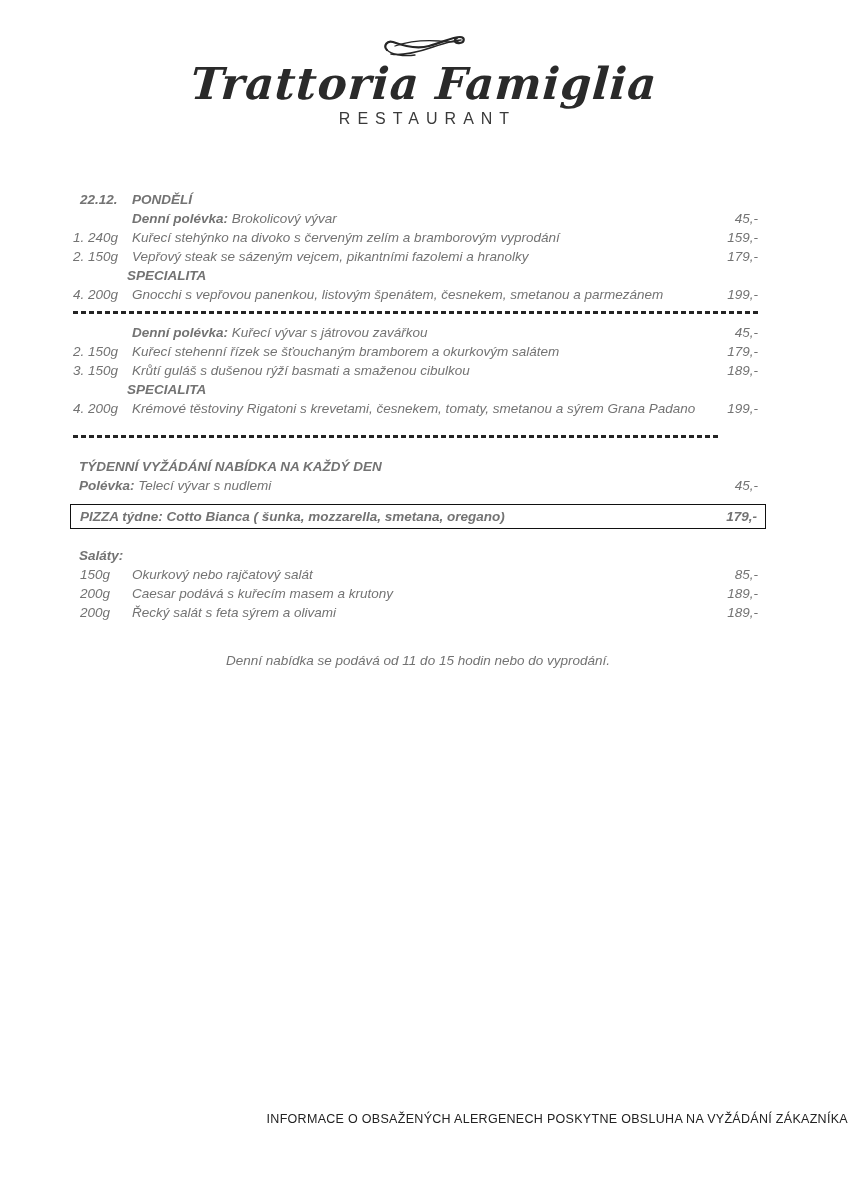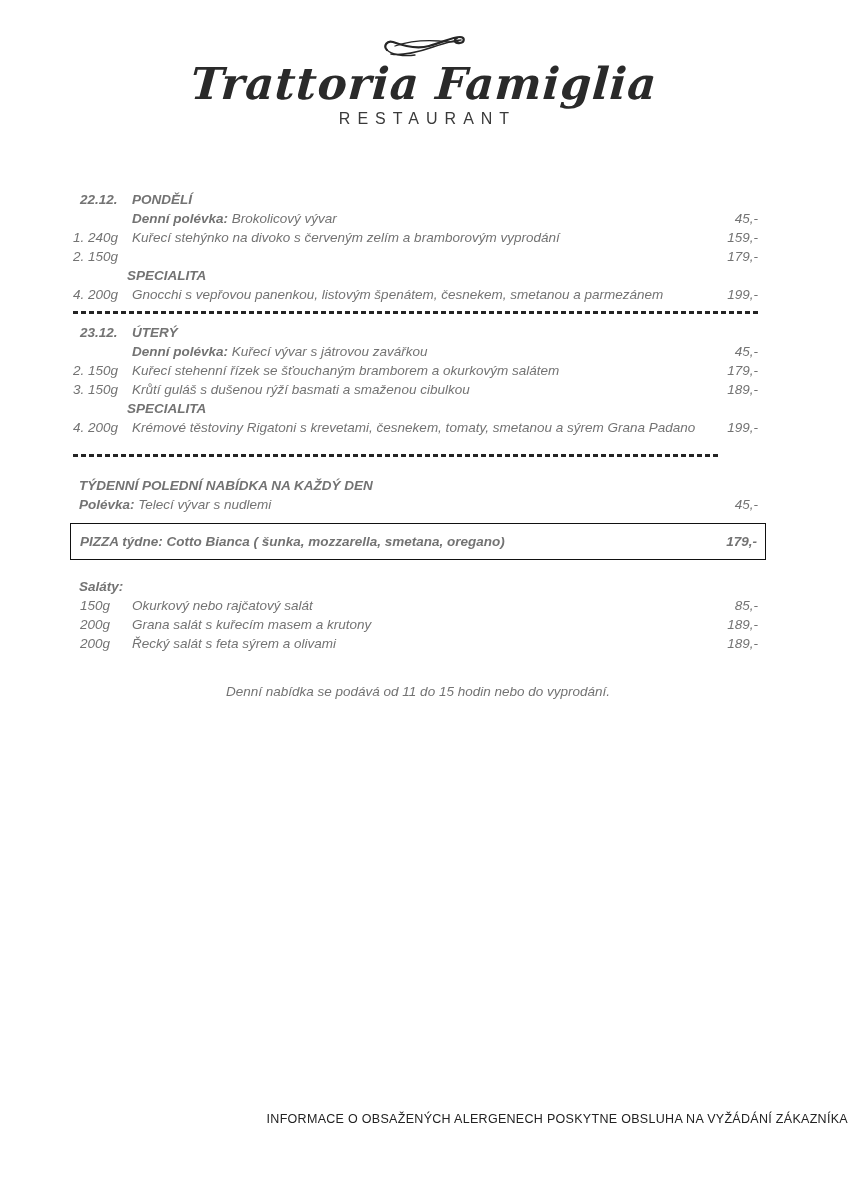--- a/index.html
+++ b/index.html
@@ -62,21 +62,21 @@
   .dashes-1 { width:688px; margin:7px 0 9px 3px; }
   .dashes-2 { width:648px; margin:17px 0 0 3px; }
 
   .weekly-title { margin-top:19px; padding-left:9px; font-weight:bold; height:19px; }
   .soup-head { padding-left:9px; }
   .soup-head .col-text { padding-left:0; }
 
   .pizza-box {
     display:flex; align-items:center;
     margin-top:9px;
-    height:37px;
+    height:25px;
     border:1.5px solid #111;
     font-weight:bold;
     padding:0 8px 0 9px;
   }
   .pizza-box .col-price { padding-right:0; }
 
   .salads-title { margin-top:17px; padding-left:9px; font-weight:bold; height:19px; }
 
   .note {
     margin-top:29px;
@@ -124,38 +124,35 @@
         <span class="col-text"><span class="b">Denní polévka:</span> <span>Brokolicový vývar</span></span>
         <span class="col-price">45,-</span>
       </div>
       <div class="row">
         <span class="col-left num">1. 240g</span>
         <span class="col-text">Kuřecí stehýnko na divoko s červeným zelím a bramborovým vyprodání</span>
         <span class="col-price">159,-</span>
       </div>
       <div class="row">
         <span class="col-left num">2. 150g</span>
+        <span class="col-text">Vepřový steak se sázeným vejcem, pikantními fazolemi a hranolky</span>
         <span class="col-price">179,-</span>
       </div>
       <div class="specialita">SPECIALITA</div>
       <div class="row">
         <span class="col-left num">4. 200g</span>
         <span class="col-text">Gnocchi s vepřovou panenkou, listovým špenátem, česnekem, smetanou a parmezánem</span>
         <span class="col-price">199,-</span>
       </div>
     </div>
 
     <div class="dashes dashes-1"></div>
 
     <div>
       <div class="row">
-        <span class="col-left date">23.12.</span>
-        <span class="col-text day-name">ÚTERÝ</span>
-      </div>
-      <div class="row">
         <span class="col-left"></span>
         <span class="col-text"><span class="b">Denní polévka:</span> <span>Kuřecí vývar s játrovou zavářkou</span></span>
         <span class="col-price">45,-</span>
       </div>
       <div class="row">
         <span class="col-left num">2. 150g</span>
         <span class="col-text">Kuřecí stehenní řízek se šťouchaným bramborem a okurkovým salátem</span>
         <span class="col-price">179,-</span>
       </div>
       <div class="row">
@@ -167,41 +164,41 @@
       <div class="row">
         <span class="col-left num">4. 200g</span>
         <span class="col-text">Krémové těstoviny Rigatoni s krevetami, česnekem, tomaty, smetanou a sýrem Grana Padano</span>
         <span class="col-price">199,-</span>
       </div>
     </div>
 
     <div class="dashes dashes-2"></div>
 
     <div>
-      <div class="weekly-title">TÝDENNÍ POLEDNÍ NABÍDKA NA KAŽDÝ DEN</div>
+      <div class="weekly-title">TÝDENNÍ VYŽÁDÁNÍ NABÍDKA NA KAŽDÝ DEN</div>
       <div class="row soup-head">
         <span class="col-text"><span class="b">Polévka:</span> <span>Telecí vývar s nudlemi</span></span>
         <span class="col-price">45,-</span>
       </div>
       <div class="pizza-box">
         <span class="col-text">PIZZA týdne: Cotto Bianca ( šunka, mozzarella, smetana, oregano)</span>
         <span class="col-price">179,-</span>
       </div>
     </div>
 
     <div>
       <div class="salads-title">Saláty:</div>
       <div class="row">
         <span class="col-left weight">150g</span>
         <span class="col-text">Okurkový nebo rajčatový salát</span>
         <span class="col-price">85,-</span>
       </div>
       <div class="row">
         <span class="col-left weight">200g</span>
-        <span class="col-text">Grana salát s kuřecím masem a krutony</span>
+        <span class="col-text">Caesar podává s kuřecím masem a krutony</span>
         <span class="col-price">189,-</span>
       </div>
       <div class="row">
         <span class="col-left weight">200g</span>
         <span class="col-text">Řecký salát s feta sýrem a olivami</span>
         <span class="col-price">189,-</span>
       </div>
     </div>
 
     <div class="note">Denní nabídka se podává od 11 do 15 hodin nebo do vyprodání.</div>

